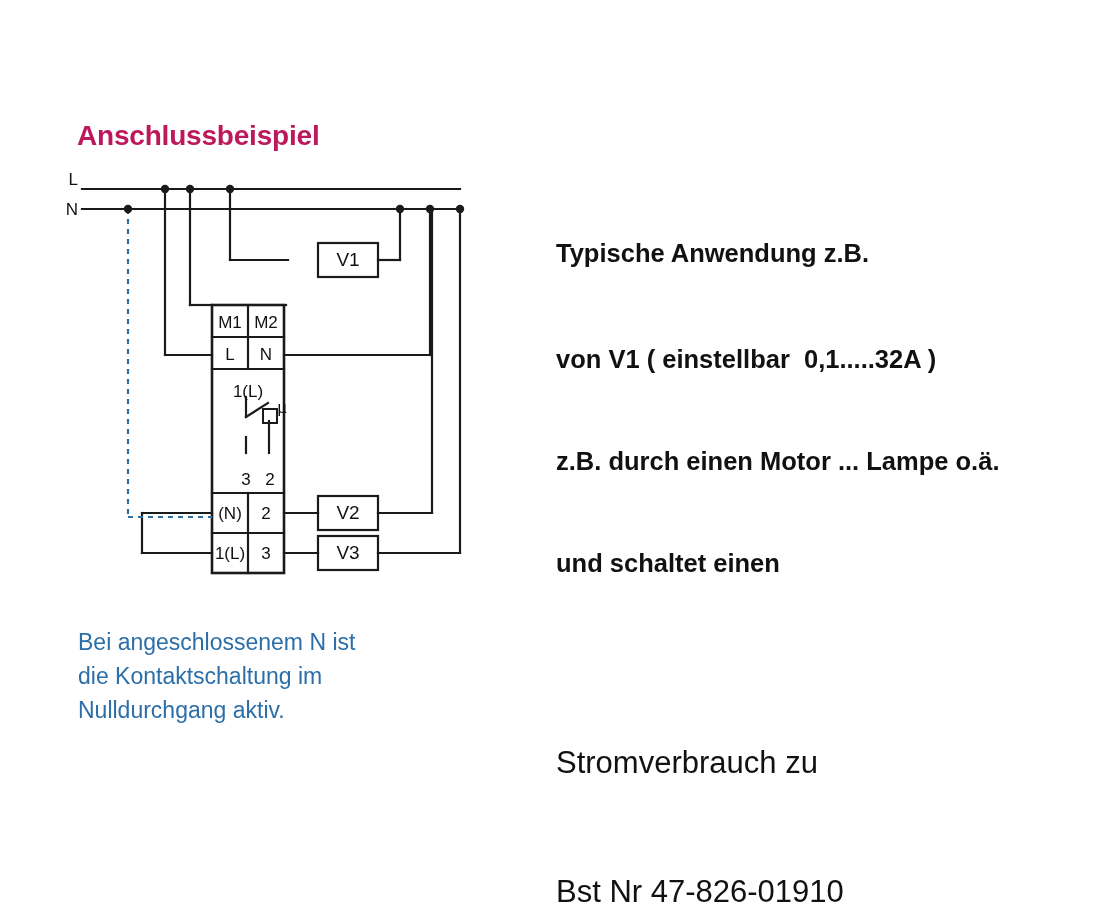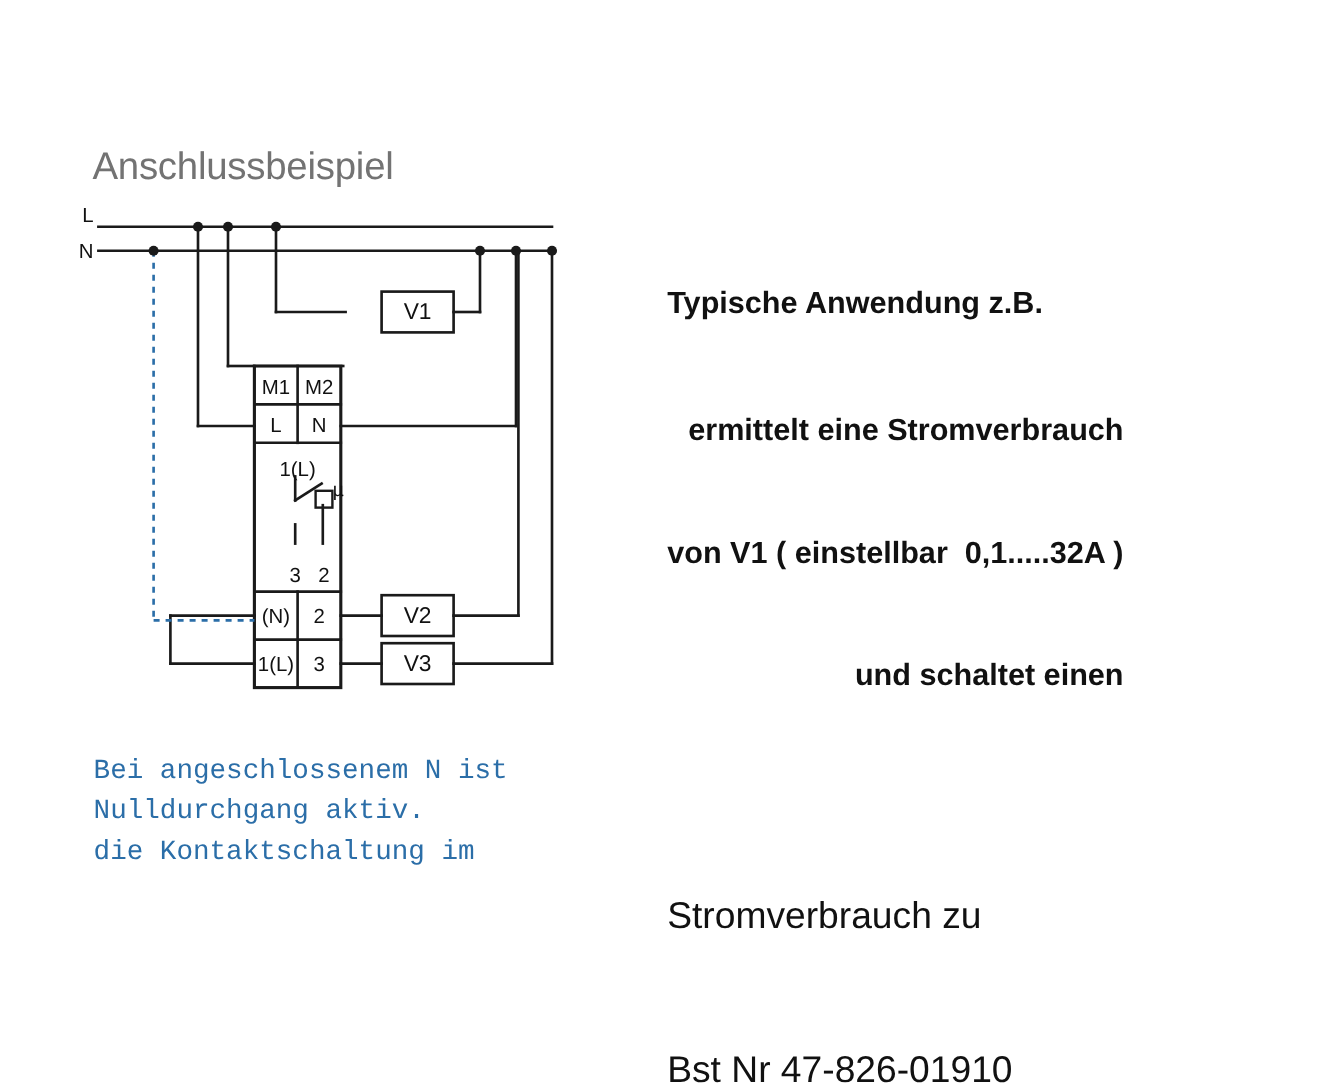--- a/index.html
+++ b/index.html
@@ -22,61 +22,59 @@
     left: 0;
     top: 0;
     width: 540px;
     height: 905px;
   }
 
   #diagram-title {
     position: absolute;
     left: 77px;
     top: 120px;
-    font-size: 32px;
-    font-weight: normal;
+    font-size: 28px;
+    font-weight: bold;
     letter-spacing: -0.2px;
-    color: #737373;
+    color: #be185d;
   }
 
   #schematic-svg {
     position: absolute;
     left: 60px;
     top: 165px;
   }
 
   #note-block {
     position: absolute;
     left: 78px;
     top: 625px;
     width: 420px;
     font-size: 23px;
     line-height: 34px;
     color: #2b6ea8;
-    font-family: Liberation Mono, monospace;
   }
   #note-block div { white-space: pre; }
 
   
   #text-panel {
     position: absolute;
     left: 556px;
     top: 0;
     width: 555px;
     height: 905px;
   }
 
   .para {
     position: absolute;
     font-size: 25.5px;
     line-height: 34px;
     color: #111111;
     font-weight: bold;
     white-space: pre;
-    text-align: right;
   }
   #app-paragraph { top: 168px; left: 0; }
   #desc-paragraph { top: 274px; left: 0; }
 
   #plan-block {
     position: absolute;
     left: 0;
     top: 655px;
     font-size: 31px;
     line-height: 43px;
@@ -186,34 +184,34 @@
 
       <text x="170" y="354" text-anchor="middle">(N)</text>
       <text x="206" y="354" text-anchor="middle">2</text>
       <text x="170" y="394" text-anchor="middle">1(L)</text>
       <text x="206" y="394" text-anchor="middle">3</text>
     </g>
   </svg>
 
   <div id="note-block">
     <div class="line">Bei angeschlossenem N ist</div>
+    <div class="line">die Kontaktschaltung im</div>
     <div class="line">Nulldurchgang aktiv.</div>
-    <div class="line">die Kontaktschaltung im</div>
   </div>
 </div>
 
 <div id="text-panel">
 
   <div class="para" id="app-paragraph">
     <span class="line">Typische Anwendung z.B.</span>
   </div>
 
   <div class="para" id="desc-paragraph">
-    <span class="line">ermittelt eine Stromverbrauch</span>
     <span class="line">von V1 ( einstellbar  0,1.....32A )</span>
+    <span class="line">z.B. durch einen Motor ... Lampe o.ä.</span>
     <span class="line">und schaltet einen</span>
     
     
     
   </div>
 
   <div id="plan-block">
     <span class="line">Stromverbrauch zu</span>
     <span class="line">Bst Nr 47-826-01910</span>
   </div>

